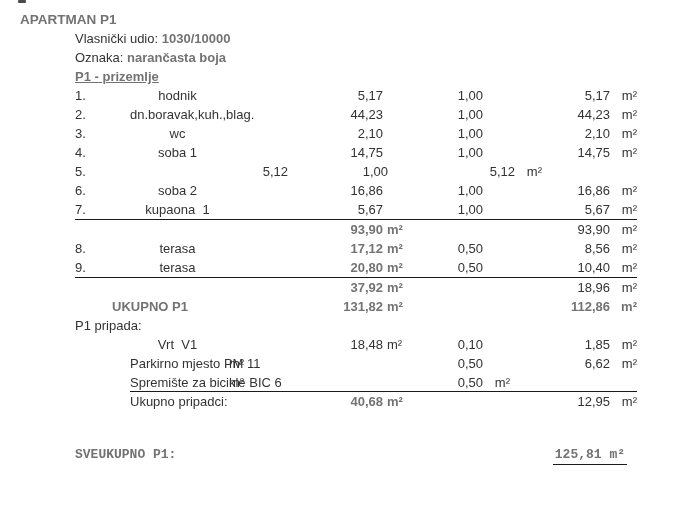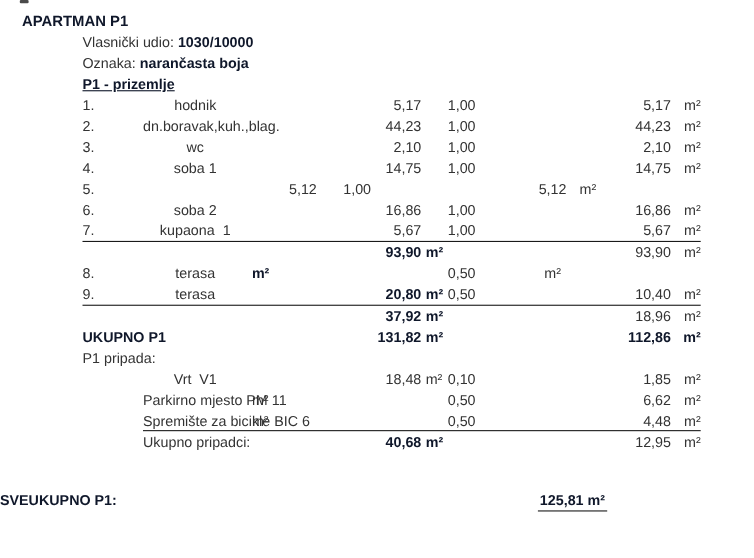--- a/index.html
+++ b/index.html
@@ -2,42 +2,42 @@
 <html><head>
 <meta charset="utf-8">
 <style>
   html,body{margin:0;padding:0;background:#fff;}
   body{
     width:685px;height:507px;
     font-family:"Liberation Sans",sans-serif;
     font-size:13px;color:#333;
   }
   .page{position:relative;width:685px;height:507px;overflow:hidden;padding-top:10px;box-sizing:border-box;background:#fff;}
-  .bold{font-weight:bold;color:#0f172a;}
+  .bold{font-weight:bold;color:#737373;}
   .artifact{position:absolute;top:0;left:18px;width:8px;height:3px;background:#4a4a4a;border-radius:1px;}
   .title{margin-left:20px;line-height:19px;font-size:13.5px;}
   .hblock{margin-left:75px;}
   .hline{line-height:19px;white-space:pre;}
   .section-heading{text-decoration:underline;}
   .table{margin-left:75px;width:562px;}
   .row{display:flex;height:19px;line-height:19px;}
   .row.u{border-bottom:1px solid #1a1a1a;height:20px;box-sizing:border-box;}
   .inner{flex:1;display:flex;}
   .inner.u{border-bottom:1px solid #1a1a1a;}
   .c-num{width:55px;flex:none;}
   .c-name{width:95px;flex:none;white-space:pre;text-align:center;}
-  .c-biglabel{width:150px;flex:none;white-space:pre;}
+  .c-biglabel{width:150px;flex:none;white-space:pre;text-align:center;}
   .c-area{width:182px;flex:none;display:flex;}
   .a-num{flex:1;text-align:right;white-space:pre;}
   .a-unit{width:24px;flex:none;padding-left:4px;box-sizing:border-box;}
-  .c-coef{width:76px;flex:none;}
+  .c-coef{width:76px;flex:none;text-align:right;}
   .c-res{width:127px;flex:none;text-align:right;}
   .c-unit{width:27px;flex:none;text-align:right;}
   .plainline{margin-left:75px;line-height:19px;height:19px;}
-  .grand{margin-top:34px;width:562px;display:flex;line-height:19px;}
+  .grand{margin-left:75px;margin-top:34px;width:562px;display:flex;line-height:19px;font-family:Liberation Mono, monospace;}
   .gt-value{margin-left:auto;margin-right:10px;border-bottom:1.5px solid #1a1a1a;padding:0 2px;}
 </style>
 </head>
 <body>
 
 <div class="page">
   <div class="artifact"></div>
 
   <div class="title bold">APARTMAN P1</div>
 
@@ -135,23 +135,25 @@
         </span>
       <span class="c-coef"></span>
       <span class="c-res">93,90</span>
       <span class="c-unit">m²</span>
     </div>
 
     <div class="row">
       <span class="c-num">8.</span>
       <span class="c-name">terasa</span>
       <span class="c-area">
+          <span class="a-num bold">17,12</span>
           <span class="a-unit bold">m²</span>
         </span>
       <span class="c-coef">0,50</span>
+      <span class="c-res">8,56</span>
       <span class="c-unit">m²</span>
     </div>
     <div class="row u">
       <span class="c-num">9.</span>
       <span class="c-name">terasa</span>
       <span class="c-area">
           <span class="a-num bold">20,80</span>
           <span class="a-unit bold">m²</span>
         </span>
       <span class="c-coef">0,50</span>
@@ -212,21 +214,20 @@
       </span>
     </div>
     <div class="row">
       <span class="c-num"></span>
       <span class="inner u">
         <span class="c-name">Spremište za bicikle BIC 6</span>
         <span class="c-area">
             <span class="a-unit">m²</span>
           </span>
         <span class="c-coef">0,50</span>
-        <span class="c-res">4,48</span>
         <span class="c-unit">m²</span>
       </span>
     </div>
     <div class="row">
       <span class="c-num"></span>
       <span class="inner">
         <span class="c-name">Ukupno pripadci:</span>
         <span class="c-area">
             <span class="a-num bold">40,68</span>
             <span class="a-unit bold">m²</span>

